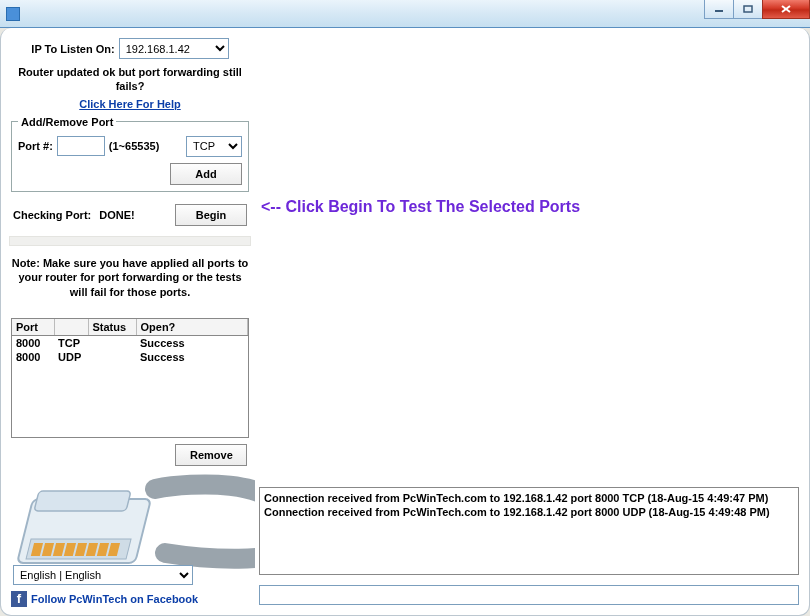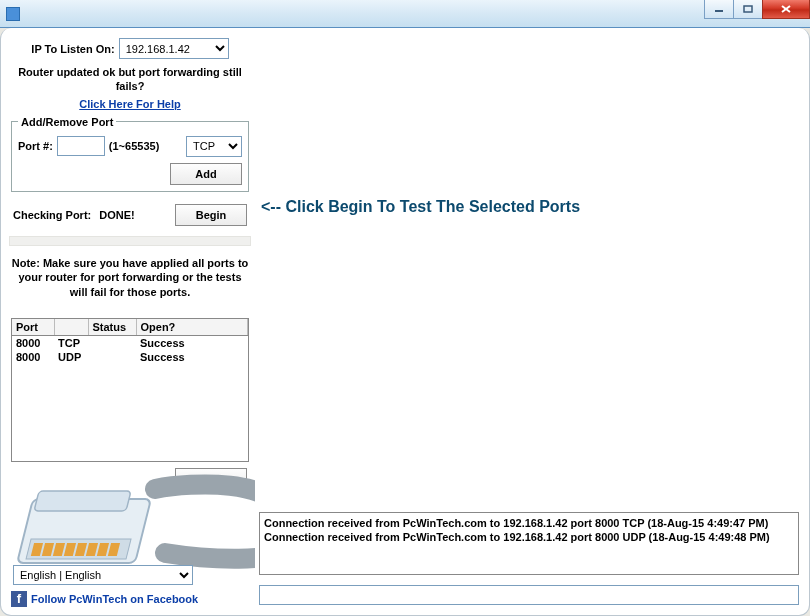--- a/index.html
+++ b/index.html
@@ -142,21 +142,21 @@
 }
 .note {
   font-weight: bold;
   text-align: center;
   padding: 0 4px;
   line-height: 1.35;
 }
 .results-table {
   margin: 18px 4px 0 4px;
   border: 1px solid #888;
-  height: 144px;
+  height: 120px;
   background: #fff;
   overflow: hidden;
 }
 .results-table table {
   width: 100%;
   border-collapse: collapse;
   font-size: 11px;
 }
 .results-table th {
   text-align: left;
@@ -210,28 +210,28 @@
   color: #0b3ea8;
   font-weight: bold;
   cursor: pointer;
 }
 .instr {
   position: absolute;
   left: 260px;
   top: 170px;
   font-size: 16px;
   font-weight: bold;
-  color: #0c4a6e;
+  color: #6d28d9;
 }
 .log {
   position: absolute;
   left: 258px;
   bottom: 40px;
   width: 540px;
-  height: 63px;
+  height: 88px;
   border: 1px solid #888;
   background: #fff;
   padding: 3px 4px;
   font-weight: bold;
   font-size: 11px;
   line-height: 1.3;
   overflow: auto;
 }
 .bottom-input {
   position: absolute;

